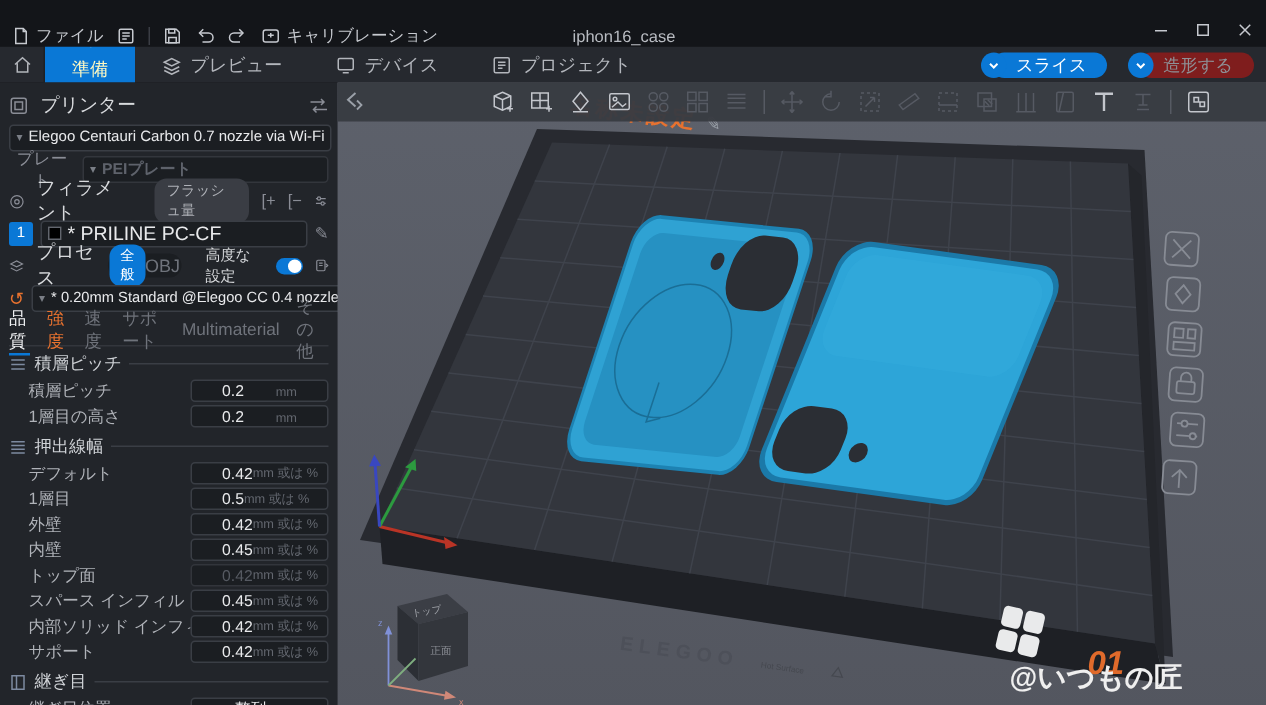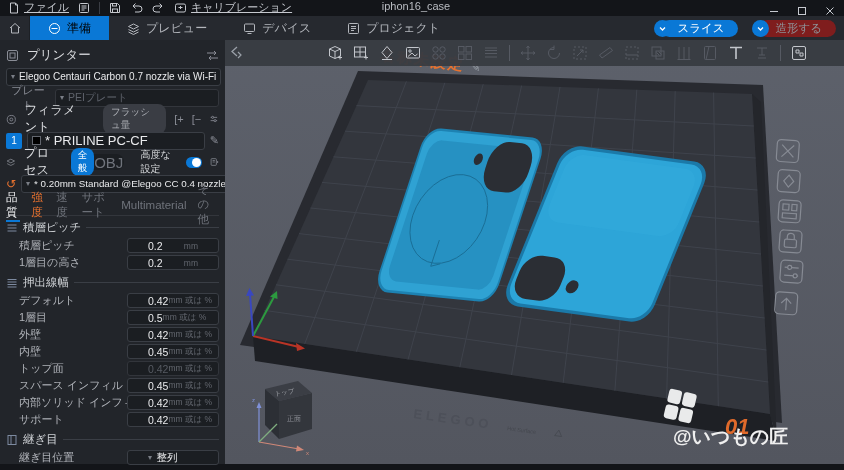--- a/index.html
+++ b/index.html
@@ -1,32 +1,32 @@
 <!DOCTYPE html>
 <html><head>
 <meta charset="utf-8">
 <style>
   * { margin:0; padding:0; box-sizing:border-box; }
   html,body { width:844px; height:470px; overflow:hidden; background:#131519;
     font-family:"Liberation Sans","DejaVu Sans",sans-serif; }
   svg { display:block; }
-  .titlebar { height:16px; background:#131519; display:flex; align-items:flex-start;
-    color:#c6c9cf; font-size:11px; position:relative;text-decoration:underline; }
+  .titlebar { height:31px; background:#131519; display:flex; align-items:flex-end;
+    color:#c6c9cf; font-size:11px; position:relative; }
   .tb-left { display:flex; align-items:center; gap:9px; padding-left:8px; }
   .tb-item { display:flex; align-items:center; gap:4px; cursor:default; }
   .tb-sep { width:1px; height:12px; background:#3a3d44; }
   .tb-title { position:absolute; left:0; right:12px; text-align:center; color:#b9bcc2; font-size:11px; pointer-events:none; }
   .tb-right { margin-left:auto; display:flex; z-index:2; }
   .winbtn { width:28px; height:22px; display:flex; align-items:center; justify-content:center; }
 
   .navbar { height:24px; background:#26292f; display:flex; align-items:center; }
   .home { width:30px; height:24px; display:flex; align-items:center; justify-content:center; border-right:1px solid #1d2025; }
   .tab { height:24px; display:flex; align-items:center; gap:6px; padding:0 18px;
     color:#b3b6bc; font-size:12px; }
-  .tab.active { background:#0a78d6; color:#000000; }
+  .tab.active { background:#0a78d6; color:#fef9c3;flex-direction:column; }
   .nav-spacer { flex:1; }
   .actgrp { display:flex; align-items:center; margin-right:14px; }
   .chevcirc { width:17px; height:17px; border-radius:50%; background:#0a78d6; display:flex;
     align-items:center; justify-content:center; z-index:1; }
   .pill { height:17px; border-radius:9px; padding:0 14px 0 16px; margin-left:-10px; display:flex;
     align-items:center; font-size:11.5px; }
   .pill.slice { background:#0a78d6; color:#fff; }
   .pill.print { background:#7f1d1d; color:#8e9197; }
 
   .main { display:flex; height:424px; }
@@ -37,21 +37,21 @@
     display:flex; align-items:center; padding:0 4px; gap:4px; }
   .chev { color:#7a7e86; font-size:8px; line-height:1; }
   .row { display:flex; align-items:center; height:21px; gap:5px; }
   .flushpill { background:#3a3d44; color:#aeb1b7; font-size:9.5px; border-radius:8px; padding:2px 8px; }
   .brk { color:#8a8d96; font-size:11px; }
   .slot1 { width:16px; height:16px; background:#0a78d6; color:#fff; font-size:10px; display:flex;
     align-items:center; justify-content:center; border-radius:2px; }
   .swatch { width:9px; height:9px; background:#000; border:1px solid #62666e; }
   .scopewrap { background:#1b1e22; border-radius:9px; display:flex; align-items:center; height:16px; padding:1px; }
   .scope-g { background:#0a78d6; color:#fff; border-radius:8px; font-size:9.5px; padding:1px 7px; }
-  .scope-o { color:#6f737b; font-size:15px; padding:1px 0; }
+  .scope-o { color:#6f737b; font-size:12px; padding:1px 0; }
   .toggle { width:22px; height:11px; background:#0a78d6; border-radius:6px; position:relative; }
   .toggle::after { content:""; position:absolute; right:1px; top:1px; width:9px; height:9px;
     background:#fff; border-radius:50%; }
   .ptabs { display:flex; align-items:center; gap:11px; height:22px; font-size:11.5px;
     border-bottom:1px solid #33363c; color:#6f737b; }
   .ptab.active { color:#f0f1f3; box-shadow:0 2px 0 #0a78d6; }
   .ptab.modified { color:#e8722f; }
   .phead { display:flex; align-items:center; gap:5px; height:19px; color:#cfd2d6; font-size:11.5px; margin-top:2px; }
   .phead .line { flex:1; height:1px; background:#3a3e45; }
   .prow { display:flex; align-items:center; height:17px; padding-left:13px; }
@@ -221,21 +221,21 @@
       <span class="icn" style="font-size:11px;">✎</span>
       <svg width="13" height="11" viewBox="0 0 13 11">
           <path d="M1.5 4A8 8 0 0 1 11.5 4M3.5 6.2a5.2 5.2 0 0 1 6 0M5.4 8.3a2.4 2.4 0 0 1 2.2 0" fill="none" stroke="#2f9df0"></path>
           <circle cx="6.5" cy="10" r=".9" fill="#2f9df0"></circle>
         </svg>
     </div>
     <div class="row">
       <span style="font-size:11px; color:#8a8d96; width:44px;text-align:center;">プレート</span>
       <div class="field" style="flex:1; border-color:#33363c;">
         <span class="chev">▾</span>
-        <span style="color:#5e626b; font-size:10.5px;">PEIプレート</span>
+        <span style="color:#5e626b; font-size:10.5px;font-weight:bold;">PEIプレート</span>
       </div>
     </div>
 
     <div class="sechdr">
       <svg width="13" height="13" viewBox="0 0 13 13">
           <circle cx="6.5" cy="6.5" r="5" fill="none" stroke="#8a8d96"></circle>
           <circle cx="6.5" cy="6.5" r="1.8" fill="none" stroke="#8a8d96"></circle>
         </svg>
       <span>フィラメント</span>
       <span class="grow"></span>

